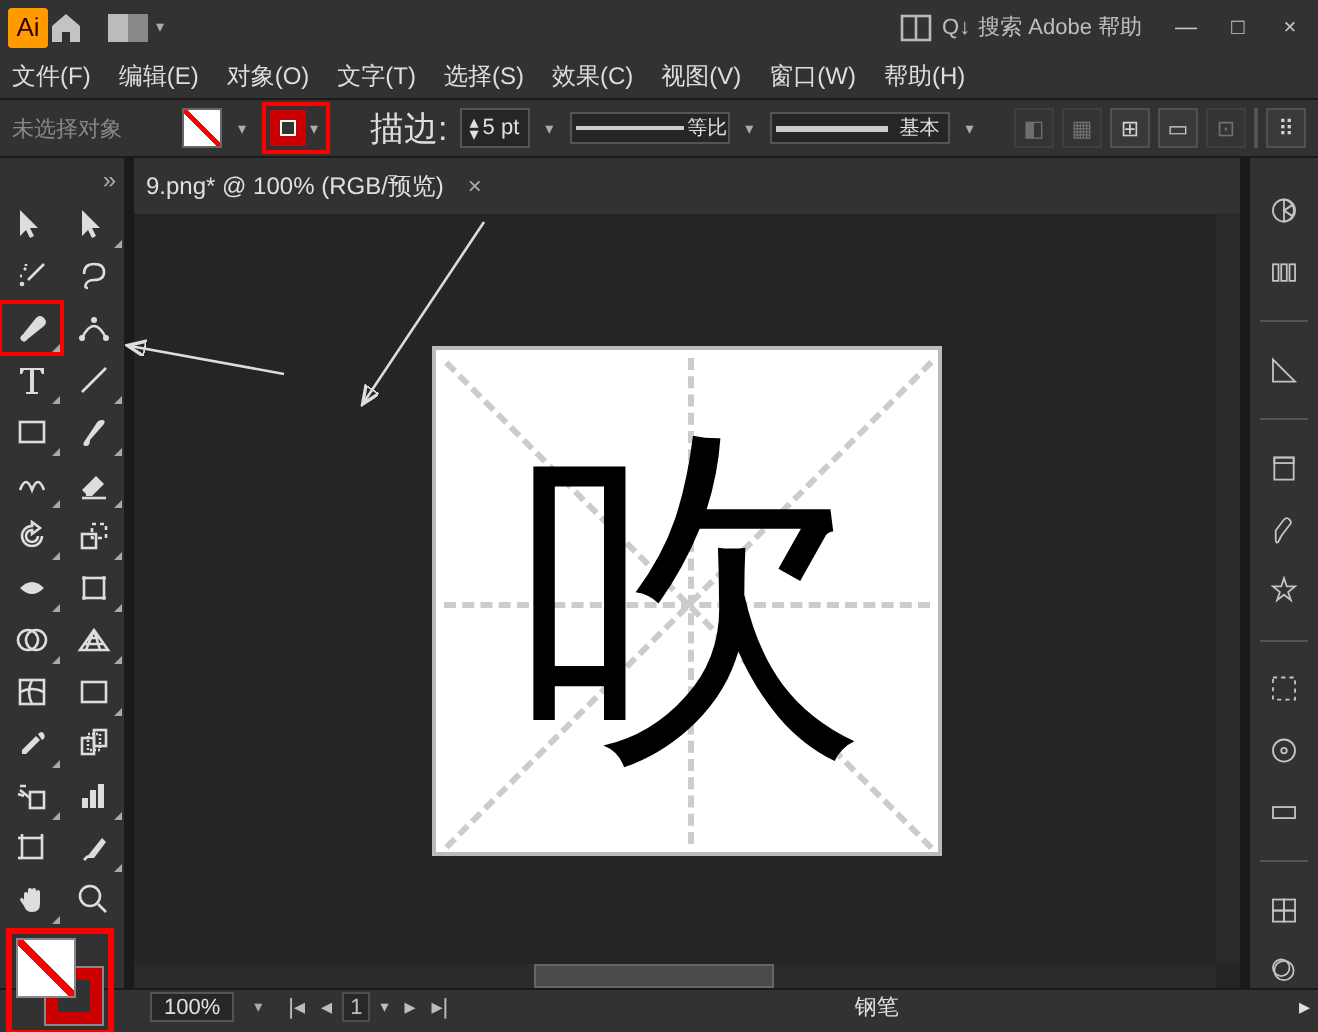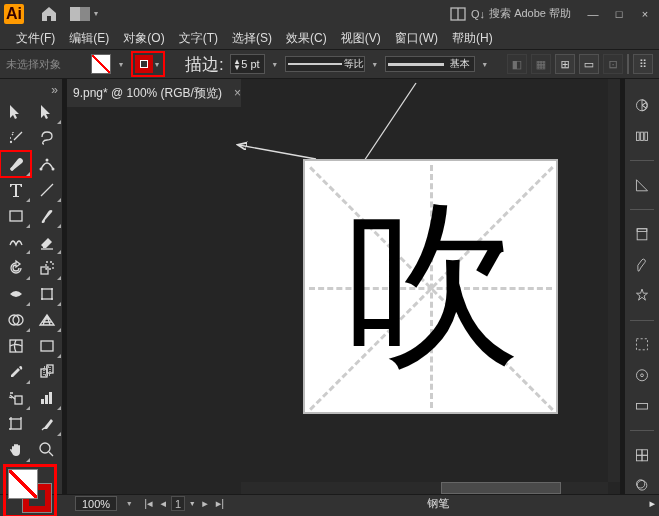--- a/index.html
+++ b/index.html
@@ -1,26 +1,26 @@
 <!DOCTYPE html>
 <html><head>
 <meta charset="utf-8">
 <style>
 *{margin:0;padding:0;box-sizing:border-box;font-family:"Microsoft YaHei",sans-serif;user-select:none}
 body{background:#323232;width:659px;height:516px;overflow:hidden;color:#e0e0e0;font-size:11px}
 .titlebar{height:27px;background:#323232;display:flex;align-items:center;padding:0 4px}
-.ai-logo{width:20px;height:20px;background:#ff9a00;color:#330000;font-weight:bold;font-size:16px;display:flex;align-items:center;justify-content:center;border-radius:2px;margin-right:16px}
+.ai-logo{width:20px;height:20px;background:#ff9a00;color:#330000;font-weight:normal;font-size:13px;display:flex;align-items:center;justify-content:center;border-radius:2px;margin-right:0}
 .home-icon{width:18px;height:18px;margin-right:12px;opacity:.85}
 .ws-icon{width:20px;height:14px;display:inline-block;background:linear-gradient(90deg,#bbb 50%,#888 50%);margin-right:2px}
 .titlebar-right{margin-left:auto;display:flex;align-items:center;gap:4px}
 .tb-btn{width:18px;height:18px;display:flex;align-items:center;justify-content:center;opacity:.8}
 .win-btns{display:flex;gap:6px;margin-left:8px}
 .win-btn{width:20px;height:14px;display:flex;align-items:center;justify-content:center;font-size:11px;opacity:.85}
 .search-box{display:flex;align-items:center;opacity:.8;font-size:11px}
-.menubar{height:22px;display:flex;align-items:center;padding-left:10px;gap:2px;font-size:12px}
+.menubar{height:22px;display:flex;align-items:center;padding-left:0;gap:2px;font-size:12px}
 .menu-item{padding:2px 6px;color:#ddd}
 .optbar{height:30px;border-top:1px solid #1a1a1a;border-bottom:1px solid #1a1a1a;display:flex;align-items:center;padding:0 6px;gap:6px}
 .noselect{color:#888;font-size:11px}
 .swatch{width:20px;height:20px;border:1px solid #666;position:relative;display:inline-flex;align-items:center;justify-content:center}
 .nofill{background:white;position:relative}
 .nofill::after{content:'';position:absolute;left:0;top:0;right:0;bottom:0;background:linear-gradient(to top right,transparent 45%,red 45%,red 55%,transparent 55%)}
 .red-hl{border:2px solid #ff0000;padding:2px;display:flex;align-items:center}
 .fill-red{width:18px;height:18px;background:#c00;display:flex;align-items:center;justify-content:center}
 .fill-red-inner{width:8px;height:8px;background:#333;border:1px solid #fff}
 .sm-arrow{font-size:8px;opacity:.7;padding:0 2px}
@@ -40,21 +40,21 @@
 .tool svg{width:18px;height:18px}
 .tool.hl{outline:2px solid red;outline-offset:-1px}
 .tool-tri{position:absolute;bottom:1px;right:1px;width:0;height:0;border-left:4px solid transparent;border-bottom:4px solid #aaa}
 .tooltip{position:absolute;left:24px;top:195px;background:#f5f5f5;color:#000;padding:3px 8px;font-size:11px;border:1px solid #888;z-index:100;white-space:nowrap}
 .fillstroke{position:relative;width:44px;height:44px;margin:6px 8px}
 .fs-fill{position:absolute;left:0;top:0;width:30px;height:30px;background:white;border:1px solid #888}
 .fs-fill::after{content:'';position:absolute;left:0;top:0;right:0;bottom:0;background:linear-gradient(to top right,transparent 45%,red 45%,red 55%,transparent 55%)}
 .fs-stroke{position:absolute;right:0;bottom:0;width:30px;height:30px;background:#c00;border:1px solid #888}
 .fs-stroke::after{content:'';position:absolute;left:6px;top:6px;right:6px;bottom:6px;background:#323232}
 .fillstroke.hl{outline:3px solid red;outline-offset:2px}
-.canvas-area{flex:1;background:#252525;display:flex;flex-direction:row;position:relative}
+.canvas-area{flex:1;background:#252525;display:flex;flex-direction:column;position:relative}
 .tab-strip{height:28px;display:flex;align-items:center;padding-left:6px;gap:8px;background:#323232;font-size:12px}
 .tab-close{opacity:.7;margin-left:4px}
 .canvas-wrap{flex:1;display:flex;align-items:center;justify-content:center;position:relative}
 .artboard{width:255px;height:255px;background:white;position:relative;border:2px solid #bbb}
 .guides{position:absolute;inset:4px}
 .guide-line{position:absolute;border:none}
 .gh{left:0;right:0;top:50%;border-top:3px dashed #ccc}
 .gv{top:0;bottom:0;left:50%;border-left:3px dashed #ccc}
 .gd1{width:141%;border-top:3px dashed #ccc;top:50%;left:-20%;transform:rotate(45deg)}
 .gd2{width:141%;border-top:3px dashed #ccc;top:50%;left:-20%;transform:rotate(-45deg)}

